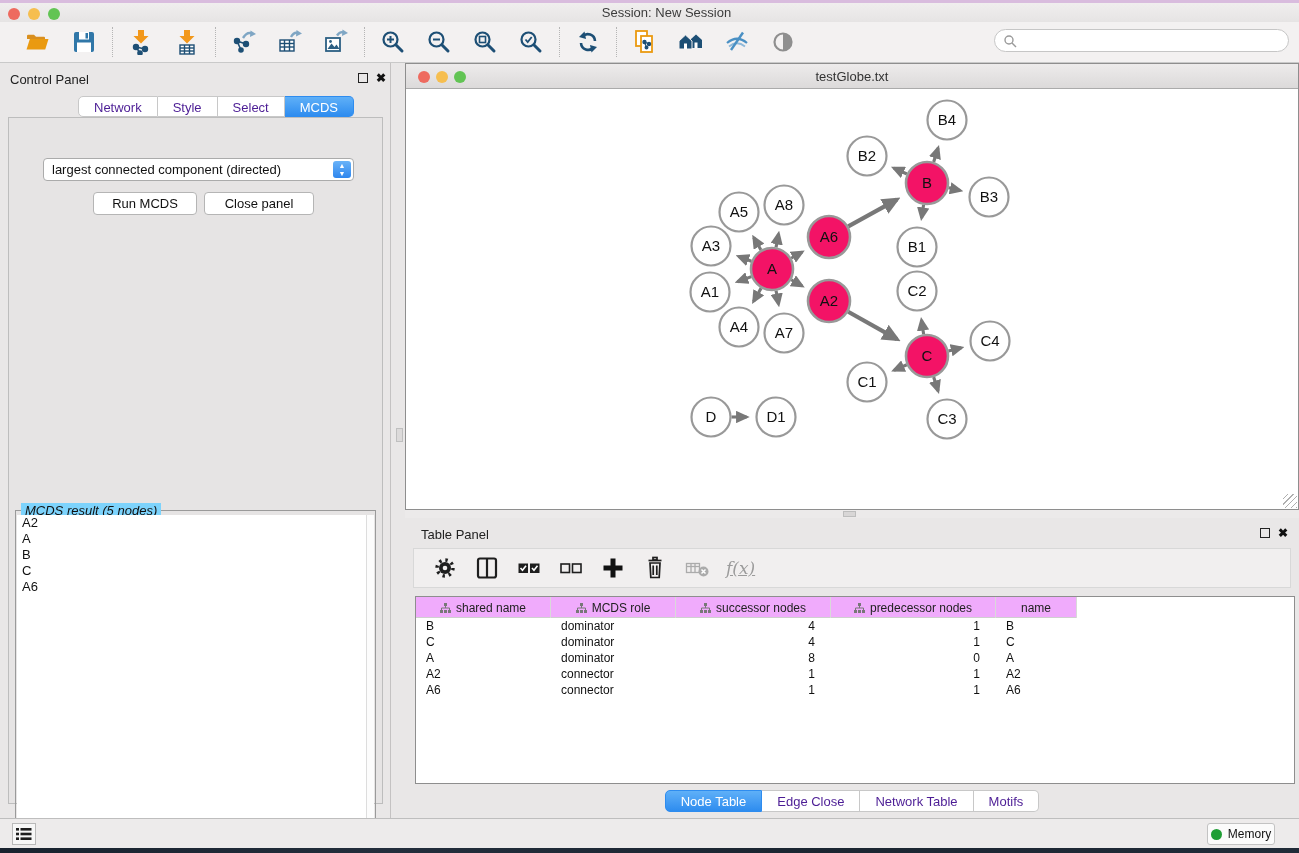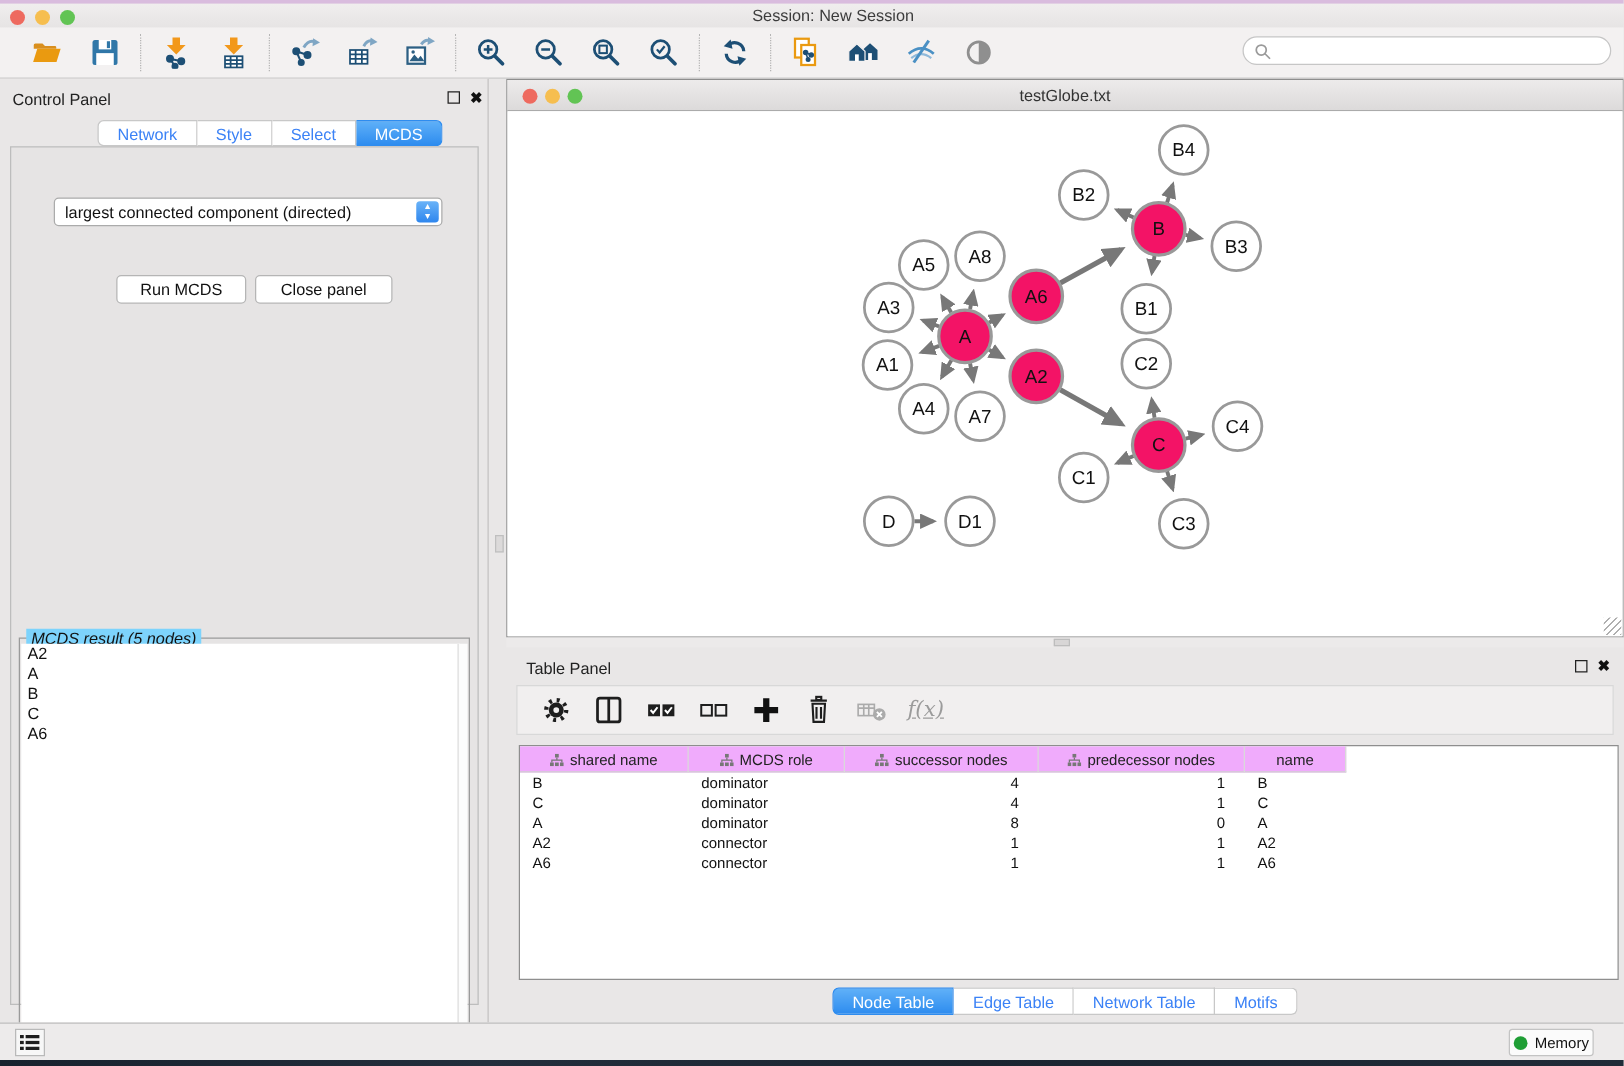--- a/index.html
+++ b/index.html
@@ -18,29 +18,29 @@
   #toolbar-search { position:absolute; right:10px; top:7px; width:295px; height:23px; background:#fff; border:1px solid #C6C6C6; border-radius:12px; display:flex; align-items:center; padding-left:8px; }
   #toolbar-search input { border:none; outline:none; flex:1; font-size:12px; background:transparent; height:19px; }
 
   
   #control-panel { left:0; top:63px; width:391px; height:755px; background:#E9E7E7; border-right:1px solid #C4C2C2; }
   .panel-head { position:relative; height:30px; }
   .panel-head .ptitle { position:absolute; left:10px; top:9px; font-size:13px; color:#222; }
   .float-ic { position:absolute; top:10px; width:10px; height:10px; border:1.5px solid #222; }
   .close-ic { position:absolute; top:8px; font-size:12px; font-weight:bold; color:#111; line-height:14px; }
   #cp-tabs { position:absolute; left:78px; top:33px; display:flex; }
-  .seg-tab { height:21px; line-height:21px; padding:0 15px; font-size:13px; background:#fff; border:1px solid #C8C8C8; border-left:none; color:#3b82f6; }
+  .seg-tab { height:21px; line-height:21px; padding:0 15px; font-size:13px; background:#fff; border:1px solid #C8C8C8; border-left:none; color:#4c1d95; }
   .seg-tab:first-child { border-left:1px solid #C8C8C8; border-radius:5px 0 0 5px; }
   .seg-tab:last-child { border-radius:0 5px 5px 0; }
   .seg-tab.sel { background:linear-gradient(#5FB0F8,#2E8CEF); color:#fff; border-color:#2E8CEF; }
   #cp-body { position:absolute; left:8px; top:54px; width:375px; height:687px; background:#E6E4E4; border:1px solid #BDBDBD; }
   #opt-label { position:absolute; left:0; top:20px; width:100%; text-align:center; font-size:13px; color:#111; }
   #opt-select { position:absolute; left:34px; top:40px; width:311px; height:23px; background:#fff; border:1px solid #ABABAB; border-radius:4px; font-size:13px; display:flex; align-items:center; padding-left:8px; color:#111; }
   #opt-select .spin { position:absolute; right:2px; top:2px; width:18px; height:17px; border-radius:3px; background:linear-gradient(#6AB3F8,#2E86EE); color:#fff; font-size:7px; line-height:8px; text-align:center; padding-top:1px; }
-  .cp-btn { position:absolute; top:74px; height:23px; background:#fff; border:1px solid #B5B5B5; border-radius:4px; font-size:13px; color:#111; text-align:center; line-height:21px;margin-top:28px; }
+  .cp-btn { position:absolute; top:74px; height:23px; background:#fff; border:1px solid #B5B5B5; border-radius:4px; font-size:13px; color:#111; text-align:center; line-height:21px; }
   #btn-run { left:84px; width:104px; }
   #btn-close { left:195px; width:110px; }
   #result-group { position:absolute; left:6px; top:392px; width:361px; height:345px; border:1px solid #9A9A9A; }
   #result-title { position:absolute; left:5px; top:-8px; background:#7dd3fc; padding:0 4px; font-size:13px; color:#111;font-style:italic; }
   #result-list { position:absolute; left:1px; top:4px; width:351px; height:338px; background:#fff; overflow:hidden; }
   #result-list .li { font-size:13px; color:#111; padding-left:5px; height:16px; line-height:16px; }
   #result-scroll { position:absolute; right:1px; top:4px; width:8px; height:338px; background:#FCFCFC; border-left:1px solid #DDD; }
   #cp-splitter-handle { left:396px; top:428px; width:7px; height:14px; background:#DCDADA; border:1px solid #BFBFBF; }
 
   
@@ -569,21 +569,21 @@
           <div class="nt-cell" style="width: 135px; text-align: left; padding: 0px 0px 0px 10px;">A6</div>
           <div class="nt-cell" style="width: 125px; text-align: left; padding: 0px 0px 0px 10px;">connector</div>
           <div class="nt-cell" style="width: 155px; text-align: right; padding: 0px 16px 0px 0px;">1</div>
           <div class="nt-cell" style="width: 165px; text-align: right; padding: 0px 16px 0px 0px;">1</div>
           <div class="nt-cell" style="width: 81px; text-align: left; padding: 0px 0px 0px 10px;">A6</div>
         </div>
       </div>
   </div>
   <div id="tp-tabs">
       <span class="seg-tab sel">Node Table</span>
-      <span class="seg-tab">Edge Table</span>
+      <span class="seg-tab">Edge Close</span>
       <span class="seg-tab">Network Table</span>
       <span class="seg-tab">Motifs</span>
     </div>
 </div>
 
 <div id="status-bar" class="abs"></div>
 <div id="list-btn" class="abs">
   <svg width="16" height="14" viewBox="0 0 16 14">
       <g fill="#1E1E1E">
         <rect x="0" y="1" width="3" height="2.6"></rect>

